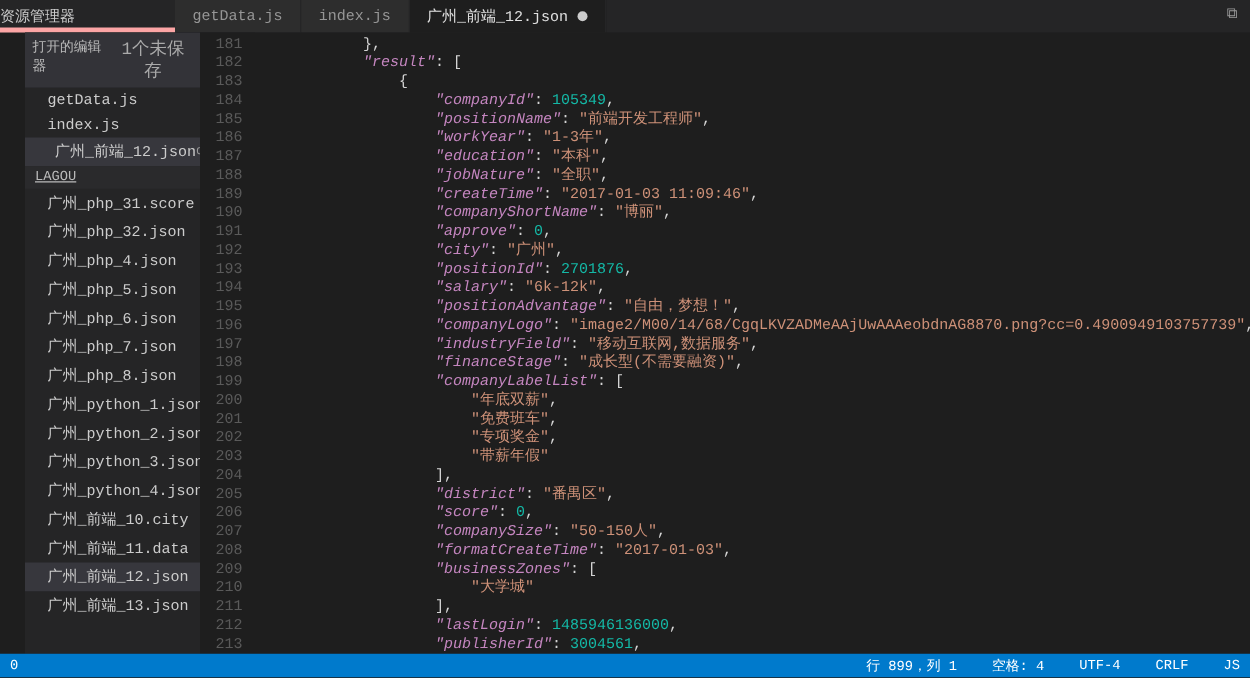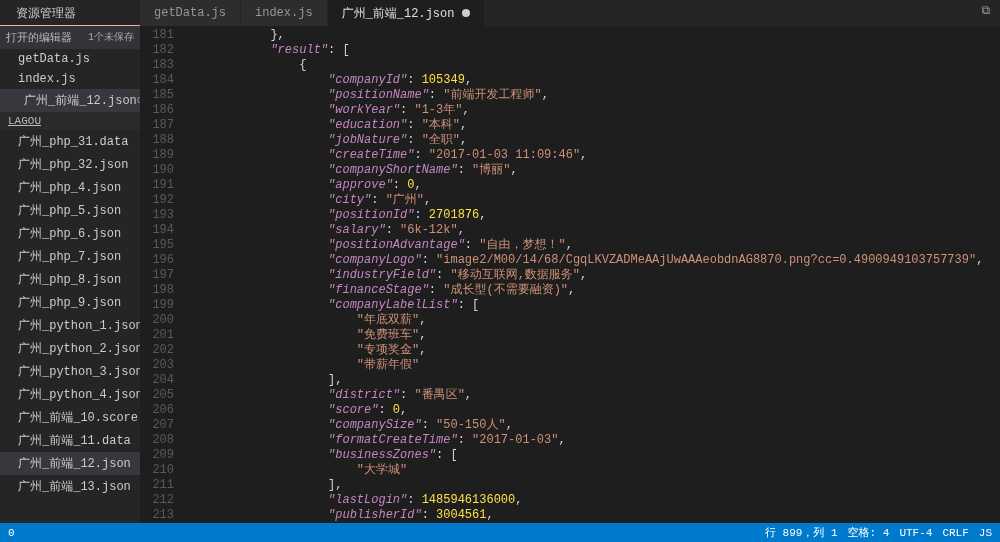--- a/index.html
+++ b/index.html
@@ -1,42 +1,42 @@
 <!DOCTYPE html>
 <html><head>
 <meta charset="utf-8">
 <style>
   * { margin: 0; padding: 0; box-sizing: border-box; }
   html, body { width: 1000px; height: 542px; overflow: hidden; font-family: Consolas, "Courier New", monospace; font-size: 12px; background: #1e1e1e; color: #ccc; }
   .app { display: flex; flex-direction: column; width: 100%; height: 100%; }
   .top-row { display: flex; height: 26px; background: #252526; }
-  .explorer-hdr { width: 140px; background: #252526; color: #ccc; font-size: 12px; padding: 5px 16px; border-bottom: 1px solid #fca5a5; }
+  .explorer-hdr { width: 140px; background: #252526; color: #ccc; font-size: 12px; padding: 5px 0; border-bottom: 4px solid #fca5a5; }
   .tabs { flex: 1; display: flex; align-items: stretch; background: #252526; }
   .tab { padding: 5px 14px; color: #969696; background: #2d2d2d; border-right: 1px solid #252526; cursor: pointer; display:flex; align-items:center; }
   .tab.active { background: #1e1e1e; color: #e0e0e0; }
   .tab .dot { width:8px; height:8px; border-radius:50%; background:#ccc; margin-left:8px; display:inline-block;}
   .tab-actions { margin-left:auto; padding:4px 10px; color:#999; }
-  .main { flex: 1; display: flex; min-height: 0; }
+  .main { flex: 1; display: flex; min-height: 0; margin-left: 20px; }
   .sidebar { width: 140px; background: #252526; overflow-y: auto; font-size: 12px; }
   .side-section-hdr { padding: 4px 6px; font-size: 11px; color: #bbb; display:flex; justify-content:space-between; background:#333338;}
-  .side-section-hdr .badge{ font-size:10px; color:#aaa;}
+  .side-section-hdr .badge{ font-size:14px; color:#aaa;text-align:center;}
   .sb-item { padding: 3px 8px 3px 18px; color: #cccccc; cursor: pointer; white-space: nowrap; overflow: hidden; text-overflow: ellipsis; display:flex; align-items:center;}
   .sb-item.sel { background: #37373d; }
   .sb-item .mod{ font-size:10px; color:#999; margin-left:auto;}
   .sb-item .bul{ width:6px;height:6px;border-radius:50%;background:#ccc;margin-right:6px; display:inline-block;}
   .sb-group { padding: 3px 8px; color: #bbb; font-size: 11px; background:#2a2a2c;text-decoration:underline;}
   .editor { flex: 1; display: flex; min-width: 0; background: #1e1e1e; overflow:hidden; }
   .gutter { width: 44px; text-align: right; color: #5a5a5a; padding: 2px 10px 2px 2px; font-size: 12px; line-height: 15px; user-select:none; background:#1e1e1e;}
   .code { flex: 1; padding: 2px 0; font-size: 12px; line-height: 15px; white-space: pre; color: #d4d4d4; overflow:hidden;}
   .p  { color: #d4d4d4; }   
   .k  { color: #c586c0; font-style: italic; }  
   .s  { color: #ce9178; }   
-  .n  { color: #fde047; }   
+  .n  { color: #14b8a6; }   
   .status { height: 19px; background: #007acc; color: #fff; display: flex; align-items: center; font-size: 11px; padding: 0 8px; }
-  .status .seg { margin-left: 10px; }
+  .status .seg { margin-left: 28px; }
   .status .left { margin-right:auto; }
   ::-webkit-scrollbar{width:0;height:0;}
 </style>
 </head>
 <body>
 
 <div class="app">
   <div class="top-row">
     <div class="explorer-hdr">资源管理器</div>
     <div class="tabs" id="tabs">
@@ -68,33 +68,32 @@
             <span>index.js</span>
           </div>
           <div class="sb-item sel">
             <span class="bul"></span>
             <span>广州_前端_12.json</span>
             <span class="mod">data</span>
           </div>
         </div>
       <div class="sb-group">LAGOU</div>
       <div id="file-list">
-          <div class="sb-item">广州_php_31.data</div>
+          <div class="sb-item">广州_php_31.score</div>
           <div class="sb-item">广州_php_32.json</div>
           <div class="sb-item">广州_php_4.json</div>
           <div class="sb-item">广州_php_5.json</div>
           <div class="sb-item">广州_php_6.json</div>
           <div class="sb-item">广州_php_7.json</div>
           <div class="sb-item">广州_php_8.json</div>
-          <div class="sb-item">广州_php_9.json</div>
           <div class="sb-item">广州_python_1.json</div>
           <div class="sb-item">广州_python_2.json</div>
           <div class="sb-item">广州_python_3.json</div>
           <div class="sb-item">广州_python_4.json</div>
-          <div class="sb-item">广州_前端_10.score</div>
+          <div class="sb-item">广州_前端_10.city</div>
           <div class="sb-item">广州_前端_11.data</div>
           <div class="sb-item sel">广州_前端_12.json</div>
           <div class="sb-item">广州_前端_13.json</div>
         </div>
     </div>
 
     <div class="editor">
       <div class="gutter" id="gutter">181
 182
 183

